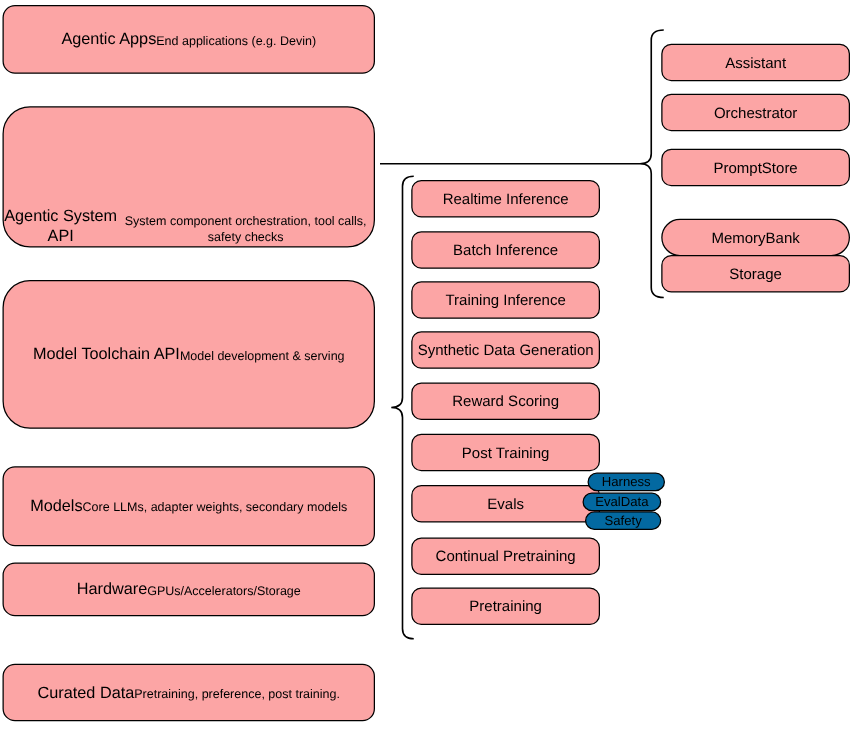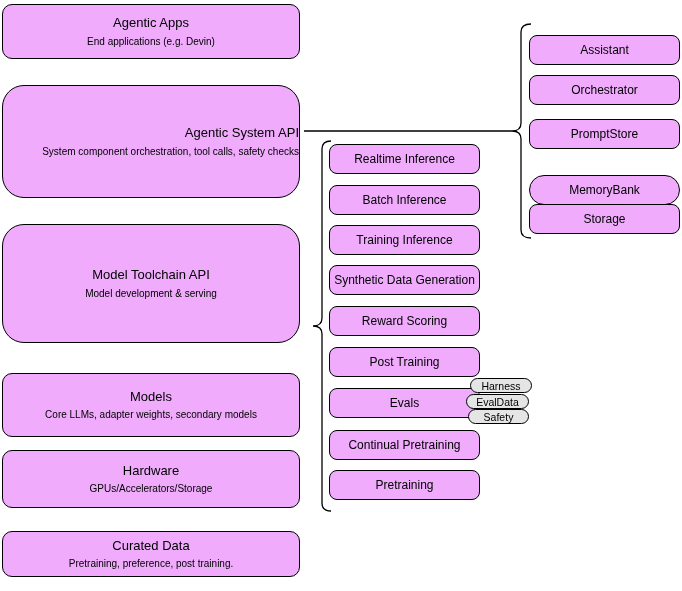--- a/index.html
+++ b/index.html
@@ -3,31 +3,31 @@
 <meta charset="utf-8">
 <style>
   html,body{margin:0;padding:0;background:#fff;}
   .canvas{
     position:relative;width:682px;height:591px;background:#ffffff;
     font-family:"Liberation Sans","DejaVu Sans",sans-serif;color:#000;
     overflow:hidden;
   }
   .overlay{position:absolute;left:0;top:0;width:682px;height:591px;}
   .node{
-    position:absolute;box-sizing:border-box;background:#f0abfc;
-    border:1.3px solid #000;display:flex;flex-direction:column;
+    position:absolute;box-sizing:border-box;background:#fca5a5;
+    border:1.3px solid #000;display:flex;
     align-items:center;justify-content:center;text-align:center;
   }
   .stack-box{left:2px;width:298px;}
   .node-title{font-size:13px;line-height:1.25;}
   .node-subtitle{font-size:10px;line-height:1.3;margin-top:3px;}
   .mid-box{left:329px;width:151px;height:30px;border-radius:8px;font-size:12px;}
   .right-box{left:529px;width:151px;height:30px;border-radius:8px;font-size:12px;}
   .pill{
-    position:absolute;box-sizing:border-box;background:#e5e5e5;
+    position:absolute;box-sizing:border-box;background:#0369a1;
     border:1.3px solid #000;border-radius:8px;height:15px;
     display:flex;align-items:center;justify-content:center;
     font-size:10.5px;z-index:3;
   }
   svg path, svg line{stroke:#000;stroke-width:1.3;fill:none;}
 </style>
 </head>
 <body>
 
 <div class="canvas">
@@ -54,21 +54,21 @@
   <div class="node stack-box" style="top:224px;height:119px;border-radius:22px;">
     <div class="node-title">Model Toolchain API</div>
     <div class="node-subtitle">Model development &amp; serving</div>
   </div>
 
   <div class="node stack-box" style="top:373px;height:64px;border-radius:10px;">
     <div class="node-title">Models</div>
     <div class="node-subtitle">Core LLMs, adapter weights, secondary models</div>
   </div>
 
-  <div class="node stack-box" style="top:450px;height:58px;border-radius:10px;">
+  <div class="node stack-box" style="top:450px;height:43px;border-radius:10px;">
     <div class="node-title">Hardware</div>
     <div class="node-subtitle">GPUs/Accelerators/Storage</div>
   </div>
 
   <div class="node stack-box" style="top:531px;height:46px;border-radius:10px;">
     <div class="node-title">Curated Data</div>
     <div class="node-subtitle">Pretraining, preference, post training.</div>
   </div>
 
   <div class="node mid-box" style="top:144px;">

